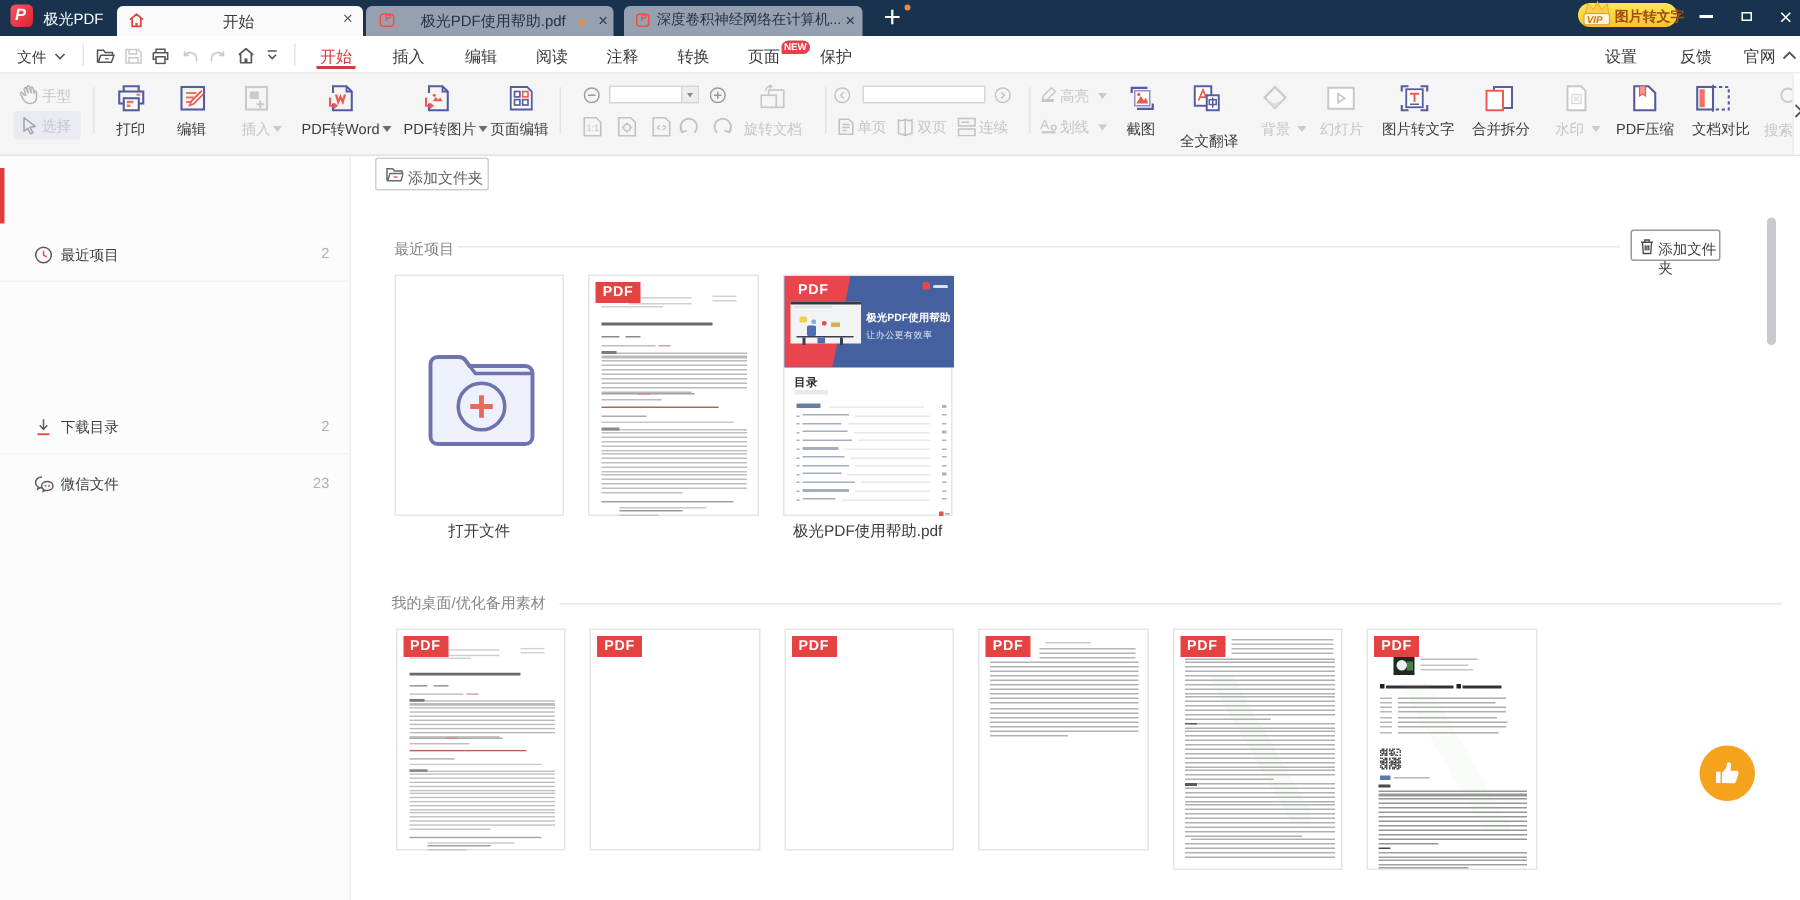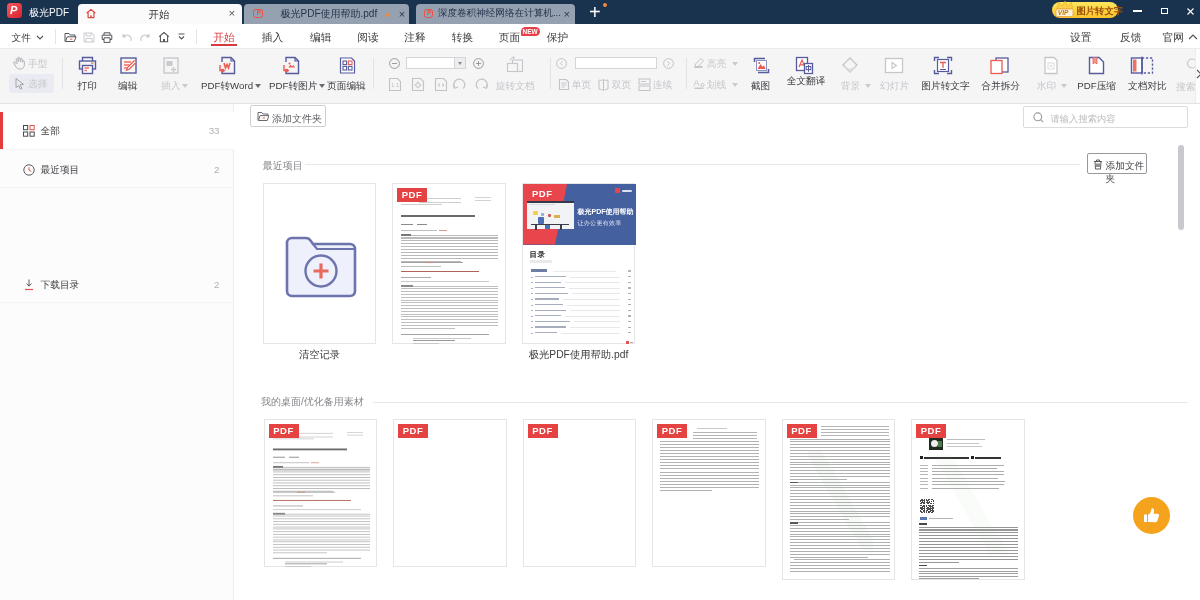--- a/index.html
+++ b/index.html
@@ -292,21 +292,21 @@
   </svg>
   <div class="tlabel" style="left:750.8px;top:31px;">截图</div>
 
   <svg class="abs" style="left:795px;top:7px;" width="19" height="19" viewBox="0 0 19 19">
     <rect x="1.5" y="1.5" width="11" height="13" fill="#fff" stroke="#565b9e" stroke-width="1.3"></rect>
     <path d="M4 11 L7 4 L10 11 M5 8.8 H9" fill="none" stroke="#ee5a4f" stroke-width="1.2"></path>
     <rect x="9.5" y="7.5" width="8" height="10" fill="#fff" stroke="#565b9e" stroke-width="1.3"></rect>
     <rect x="11.2" y="10.5" width="4.6" height="3.2" fill="none" stroke="#565b9e" stroke-width="1"></rect>
     <path d="M13.5 9 V15.8" stroke="#565b9e" stroke-width="1"></path>
   </svg>
-  <div class="tlabel" style="left:786.7px;top:26px;">全文翻译</div>
+  <div class="tlabel" style="left:786.7px;top:39px;">全文翻译</div>
 
   <svg class="abs" style="left:840.8px;top:7px;" width="18" height="19" viewBox="0 0 18 19">
     <path d="M9 2 L16 9 L9 16 L2 9 Z" fill="none" stroke="#c6c6cb" stroke-width="1.3"></path>
     <path d="M3 10 L9 16 L15 10 L9 13 Z" fill="#dcdcdf"></path>
   </svg>
   <div class="tlabel gray" style="left:840.8px;top:31px;">背景</div>
     <div class="caret gray2 abs" style="left:863px;top:35px;"></div>
 
   <svg class="abs" style="left:884px;top:8px;" width="20" height="17" viewBox="0 0 20 17">
     <rect x="1.5" y="1.5" width="17" height="14" fill="#fff" stroke="#c6c6cb" stroke-width="1.3"></rect>
@@ -354,65 +354,58 @@
       <circle cx="6" cy="5.5" r="4.5" fill="none" stroke="#c9c9cd" stroke-width="1.2"></circle>
     </svg>
   <div class="tlabel gray" style="left:1176px;top:32px;">搜索</div>
   <div class="abs" style="left:1194.5px;top:0;width:5.5px;height:54px;background:#fdfdfe;border-left:1px solid #ededf0;"></div>
   <svg class="abs" style="left:1195.5px;top:20px;" width="6" height="10" viewBox="0 0 6 10">
       <path d="M1 1 L5 5 L1 9" fill="none" stroke="#55555a" stroke-width="1.2"></path>
     </svg>
 </div>
 <div id="sidebar">
   <div class="abs" style="left:0;top:8.3px;width:3px;height:37.2px;background:#e23c3c;z-index:5;"></div>
-  <div class="srow" style="top:7.85px;background:#fff;">
-    <svg class="abs" style="left:23px;top:13.5px;" width="12" height="12" viewBox="0 0 12 12">
-      <rect x="0.5" y="0.5" width="4.2" height="4.2" fill="none" stroke="#4a4a4f" stroke-width="1"></rect>
-      <rect x="7" y="0.5" width="4.2" height="4.2" fill="none" stroke="#e2544c" stroke-width="1"></rect>
-      <rect x="0.5" y="7" width="4.2" height="4.2" fill="none" stroke="#4a4a4f" stroke-width="1"></rect>
-      <rect x="7" y="7" width="4.2" height="4.2" fill="none" stroke="#4a4a4f" stroke-width="1"></rect>
-    </svg>
-    <div class="stext">全部</div>
-      <div class="scount">33</div>
-  </div>
   <div class="srow" style="top:46.15px;">
     <svg class="abs" style="left:23px;top:13.5px;" width="12" height="12" viewBox="0 0 12 12">
       <circle cx="6" cy="6" r="5.2" fill="none" stroke="#5a5a5f" stroke-width="1"></circle>
       <path d="M6 3.2 V6 L8.2 7.4" fill="none" stroke="#e2544c" stroke-width="1"></path>
     </svg>
     <div class="stext">最近项目</div>
       <div class="scount">2</div>
   </div>
   <div class="srow" style="top:161.05px;text-align:center;">
     <svg class="abs" style="left:23px;top:13.5px;" width="12" height="12" viewBox="0 0 12 12">
       <path d="M6 0.5 V7 M3.5 4.5 L6 7.2 L8.5 4.5" fill="none" stroke="#5a5a5f" stroke-width="1"></path>
       <path d="M4 2.5 H1.5 V7.5 M8 2.5 H10.5 V7.5" fill="none" stroke="#5a5a5f" stroke-width="1" opacity="0"></path>
       <path d="M2 10.5 H10" stroke="#e2544c" stroke-width="1.2"></path>
     </svg>
     <div class="stext">下载目录</div>
       <div class="scount">2</div>
   </div>
+  <div class="srow" style="top:199.35px;border-bottom:none;">
+    <svg class="abs" style="left:23px;top:13.5px;" width="13" height="12" viewBox="0 0 13 12">
+      <path d="M5 1 C2.5 1 0.7 2.6 0.7 4.6 C0.7 5.8 1.4 6.8 2.4 7.5 L2.2 9 L3.8 8.1 C4.2 8.2 4.6 8.2 5 8.2" fill="none" stroke="#5a5a5f" stroke-width="1"></path>
+      <path d="M8.5 4 C10.7 4 12.3 5.3 12.3 7 C12.3 8.7 10.7 10 8.5 10 C8 10 7.5 9.9 7.1 9.8 L5.8 10.5 L6 9.3 C5.2 8.7 4.7 7.9 4.7 7 C4.7 5.3 6.3 4 8.5 4 Z" fill="none" stroke="#5a5a5f" stroke-width="1"></path>
+      <circle cx="7.3" cy="6.8" r="0.7" fill="#e2544c"></circle>
+        <circle cx="9.7" cy="6.8" r="0.7" fill="#e2544c"></circle>
+    </svg>
+    <div class="stext">微信文件</div>
+      <div class="scount">23</div>
+  </div>
 </div>
 <div id="content">
 
   <div class="abs" style="left:15px;top:1px;width:76px;height:22px;border:1px solid #cfcfd2;border-radius:2px;background:#fff;">
     <svg class="abs" style="left:6.5px;top:5px;" width="12" height="11" viewBox="0 0 12 11">
       <path d="M1 9.5 V1.5 H4.8 L6 3 H11 V4.6 M1.5 9.5 L3 4.6 H11.8 L10.3 9.5 Z" fill="none" stroke="#6a6a6f" stroke-width="1"></path>
       <path d="M5.5 7 H8" stroke="#e2615a" stroke-width="1"></path>
     </svg>
     <div class="abs" style="left:21.5px;top:6px;font-size:10px;color:#5f6065;">添加文件夹</div>
   </div>
 
-  <div class="abs" style="left:788.5px;top:1.5px;width:165px;height:22px;border:1px solid #dcdcdf;border-radius:2px;background:#fff;">
-    <svg class="abs" style="left:9px;top:5.5px;" width="11" height="11" viewBox="0 0 11 11">
-        <circle cx="4.8" cy="4.8" r="3.9" fill="none" stroke="#9a9aa0" stroke-width="1.1"></circle>
-        <path d="M7.6 7.6 L10.2 10.2" stroke="#9a9aa0" stroke-width="1.1"></path>
-      </svg>
-    <div class="abs" style="left:26.5px;top:6.5px;font-size:9.3px;color:#b9b9be;">请输入搜索内容</div>
-  </div>
 
   <div class="abs" style="left:28.3px;top:54.5px;font-size:10px;color:#85858a;">最近项目</div>
   <div class="abs" style="left:70.5px;top:60.3px;width:775px;height:1px;background:#e8e8ea;"></div>
 
   <div class="abs" style="left:852.5px;top:49.3px;width:59.5px;height:20.3px;border:1px solid #98989d;border-radius:2px;background:#fff;">
     <svg class="abs" style="left:5px;top:4.5px;" width="10" height="11" viewBox="0 0 10 11">
       <path d="M1 2.5 H9 M3.5 2.5 V1 H6.5 V2.5 M2 2.5 L2.5 10 H7.5 L8 2.5 M3.8 4.5 V8 M5 4.5 V8 M6.2 4.5 V8" fill="none" stroke="#4a4a4f" stroke-width="0.9"></path>
     </svg>
     <div class="abs" style="left:17.5px;top:5.5px;font-size:9.7px;color:#3f3f44;">添加文件夹</div>
   </div>
@@ -551,21 +544,21 @@
         <div style="position:absolute;left:47px;top:142.9px;width:50px;height:0.7px;background:#e8e8ea;"></div>
         <div style="position:absolute;left:105px;top:142.6px;width:3.5px;height:1.2px;background:#b0b0b5;"></div>
         <div style="position:absolute;left:8px;top:148.5px;width:2px;height:1px;background:#aab0c0;"></div>
         <div style="position:absolute;left:12px;top:148px;width:22px;height:1.2px;background:#a6adbd;"></div>
         <div style="position:absolute;left:38px;top:148.5px;width:59px;height:0.7px;background:#e8e8ea;"></div>
         <div style="position:absolute;left:105px;top:148.2px;width:3.5px;height:1.2px;background:#b0b0b5;"></div>
       </div>
     <div class="abs" style="left:103.5px;top:157px;width:2.5px;height:3.2px;background:#e05252;"></div>
     <div class="abs" style="left:107px;top:158px;width:3px;height:1.2px;background:#aaa;"></div>
   </div>
-  <div class="cap" style="left:44px;top:244.5px;width:82px;">清空记录</div>
+  <div class="cap" style="left:44px;top:244.5px;width:82px;">打开文件</div>
   <div class="cap" style="left:287px;top:244.5px;width:114px;">极光PDF使用帮助.pdf</div>
 
   <div class="abs" style="left:26.5px;top:291.3px;font-size:10px;color:#85858a;">我的桌面/优化备用素材</div>
   <div class="abs" style="left:138.2px;top:297.5px;width:815px;height:1px;background:#e8e8ea;"></div>
 
   <div class="card" id="card-a" style="left:29px;top:315px;height:148px;">
     <div style="position:absolute;left:0;top:0;width:113.5px;height:161px;transform:scale(1,0.919);transform-origin:0 0;">
         <div class="paper-doc">
           <div style="position:absolute;left:33px;top:14px;width:35px;height:0.9px;background:#cfcfcf;"></div>
           <div style="position:absolute;left:26px;top:17.5px;width:42px;height:0.9px;background:#cfcfcf;"></div>

